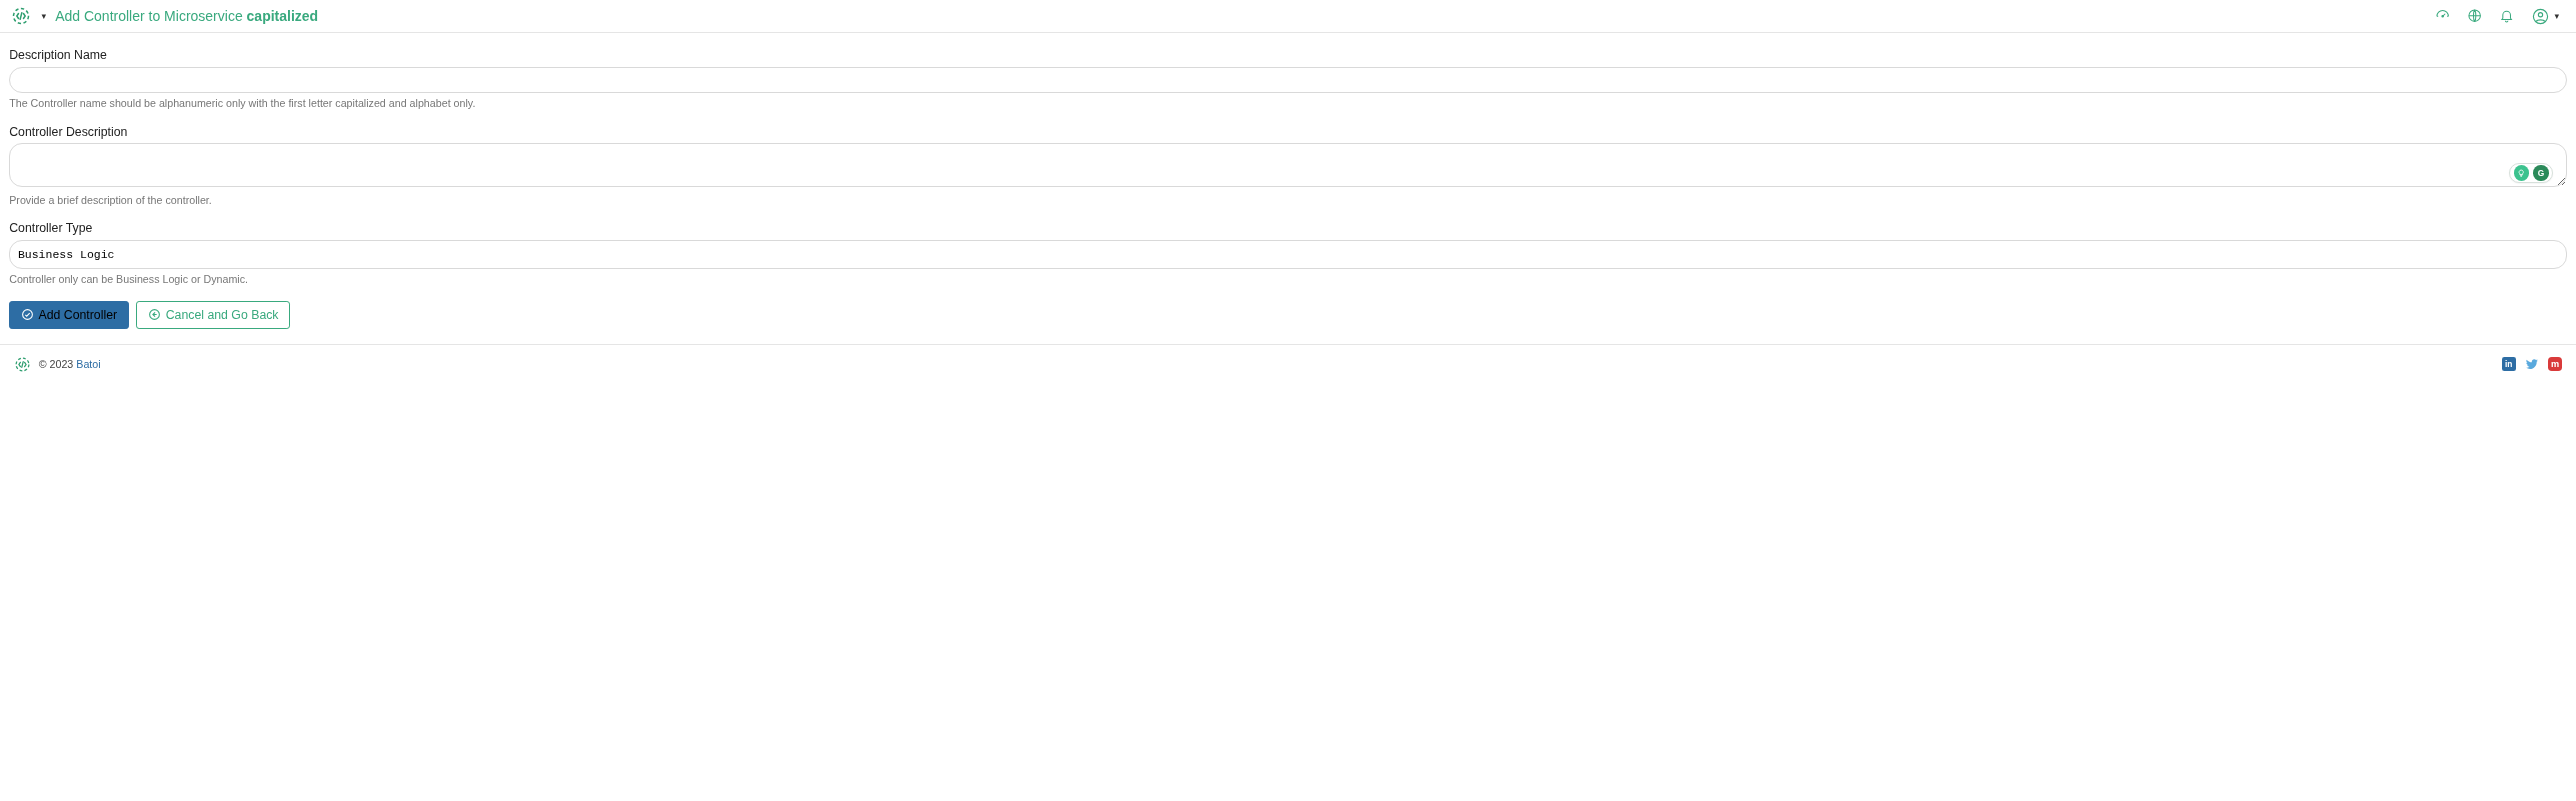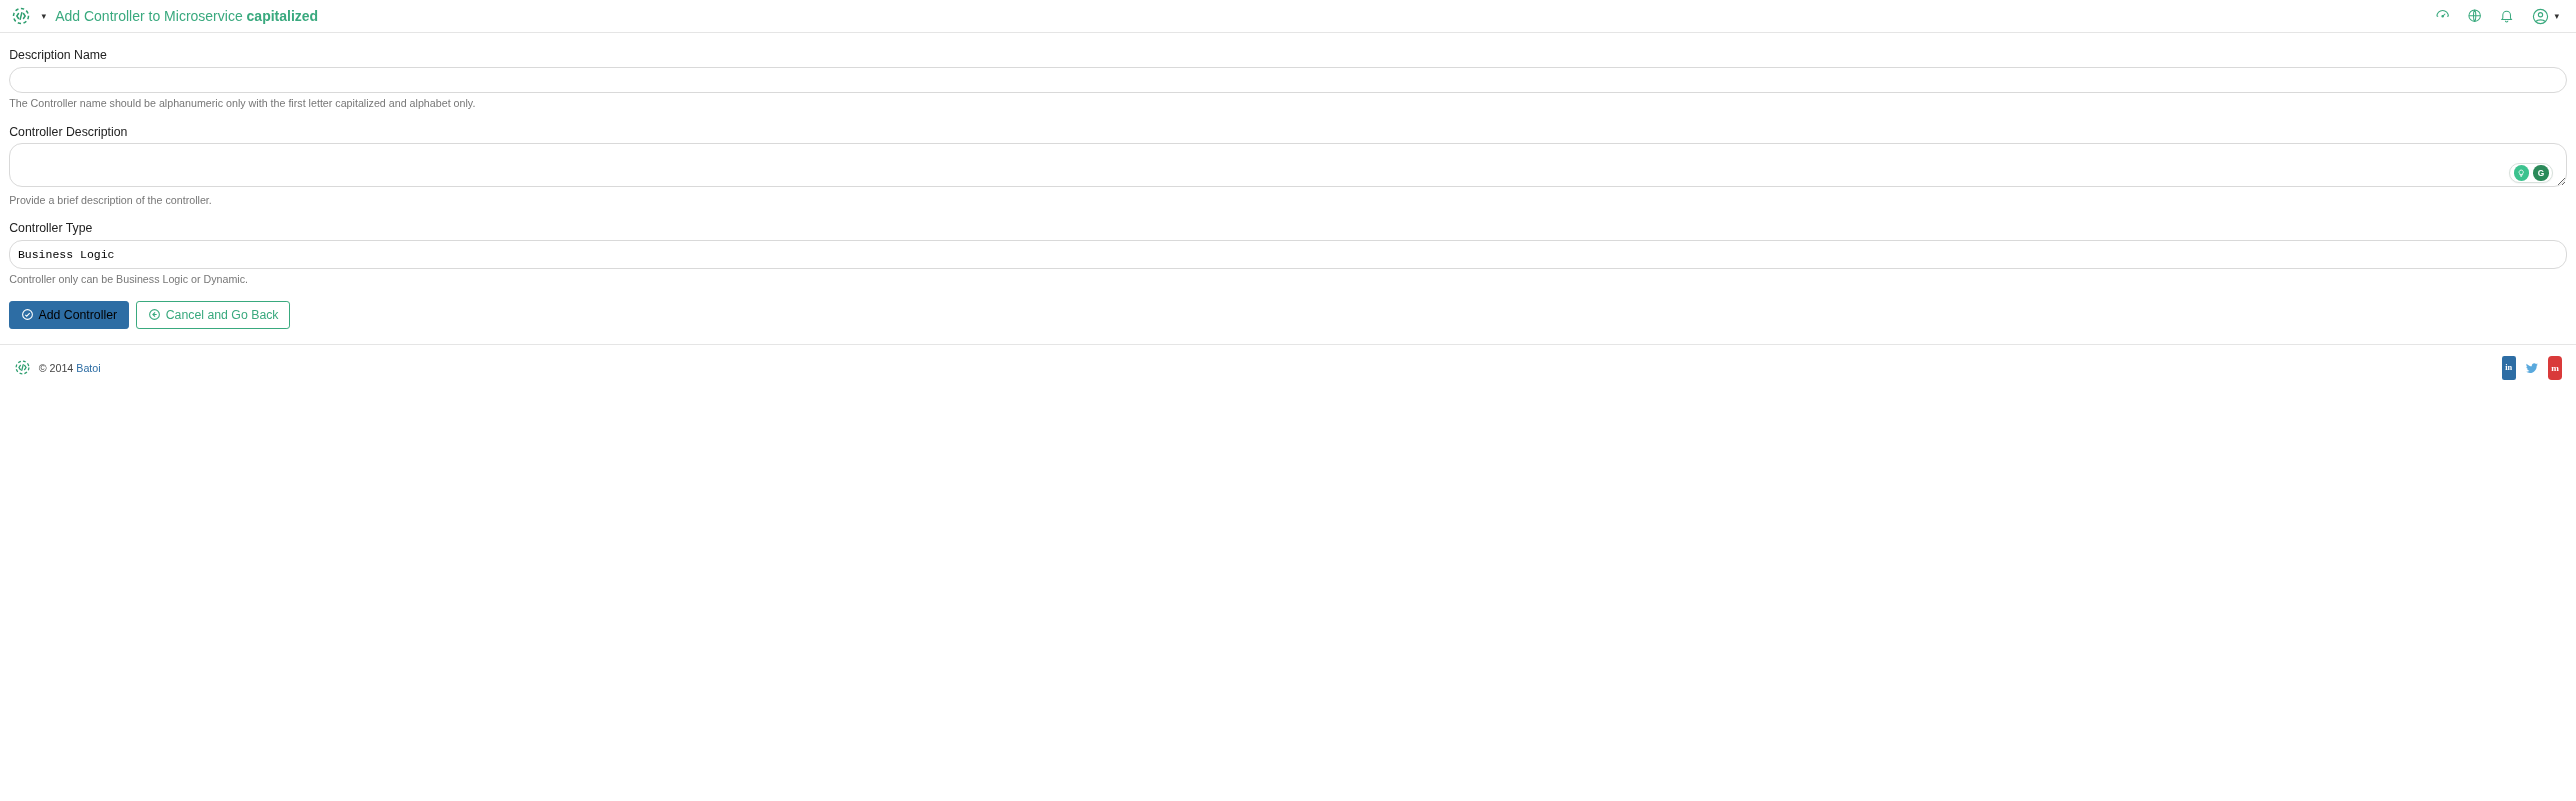--- a/index.html
+++ b/index.html
@@ -172,29 +172,28 @@
     color: #2d6da4;
     text-decoration: none;
   }
   .footer-right {
     display: flex;
     align-items: center;
     gap: 9.2px;
   }
   .social {
     width: 14px;
-    height: 24px;
+    height: 14px;
     display: flex;
     align-items: center;
     justify-content: center;
     border-radius: 2.3px;
     font-size: 8.4px;
     font-weight: 700;
     cursor: pointer;
-    font-family: Liberation Serif, serif;
   }
   .social.linkedin { background: #2d6da4; color: #fff; }
   .social.twitter { color: #5aa9dd; font-size: 12.3px; }
   .social.red {
     background: #d93a3a;
     color: #fff;
     border-radius: 3.8px;
     font-size: 9.2px;
   }
 </style>
@@ -302,21 +301,21 @@
 
 <div class="footer">
   <div class="footer-left">
     <span class="logo-icon">
       <svg width="17" height="17" viewBox="0 0 24 24" fill="none" stroke="#2e9e6f" stroke-width="1.8">
         <circle cx="12" cy="12" r="9" stroke-dasharray="4 3"></circle>
         <path d="M9 9l-2 3 2 3M15 9l2 3-2 3M13 8l-2 8" stroke-linecap="round"></path>
       </svg>
     </span>
     <span>
-      <span>© 2014 </span><a href="#">Batoi</a>
+      <span>© 2023 </span><a href="#">Batoi</a>
     </span>
   </div>
   <div class="footer-right">
     <span class="social linkedin">in</span>
     <span class="social twitter">
       <svg width="14" height="14" viewBox="0 0 24 24" fill="#5aa9dd">
           <path d="M22 5.9c-.7.3-1.5.6-2.3.7.8-.5 1.5-1.3 1.8-2.3-.8.5-1.7.8-2.6 1C18.1 4.5 17 4 15.8 4c-2.3 0-4.2 1.9-4.2 4.2 0 .3 0 .6.1.9C8.2 8.9 5 7.2 2.9 4.6c-.4.6-.6 1.3-.6 2.1 0 1.5.7 2.8 1.9 3.5-.7 0-1.3-.2-1.9-.5v.1c0 2 1.4 3.7 3.3 4.1-.3.1-.7.1-1.1.1-.3 0-.5 0-.8-.1.5 1.7 2.1 2.9 3.9 2.9-1.4 1.1-3.2 1.8-5.2 1.8H2c1.8 1.2 4 1.9 6.3 1.9 7.5 0 11.7-6.3 11.7-11.7v-.5c.8-.6 1.5-1.3 2-2.1z"></path>
         </svg>
     </span>
     <span class="social red">m</span>

